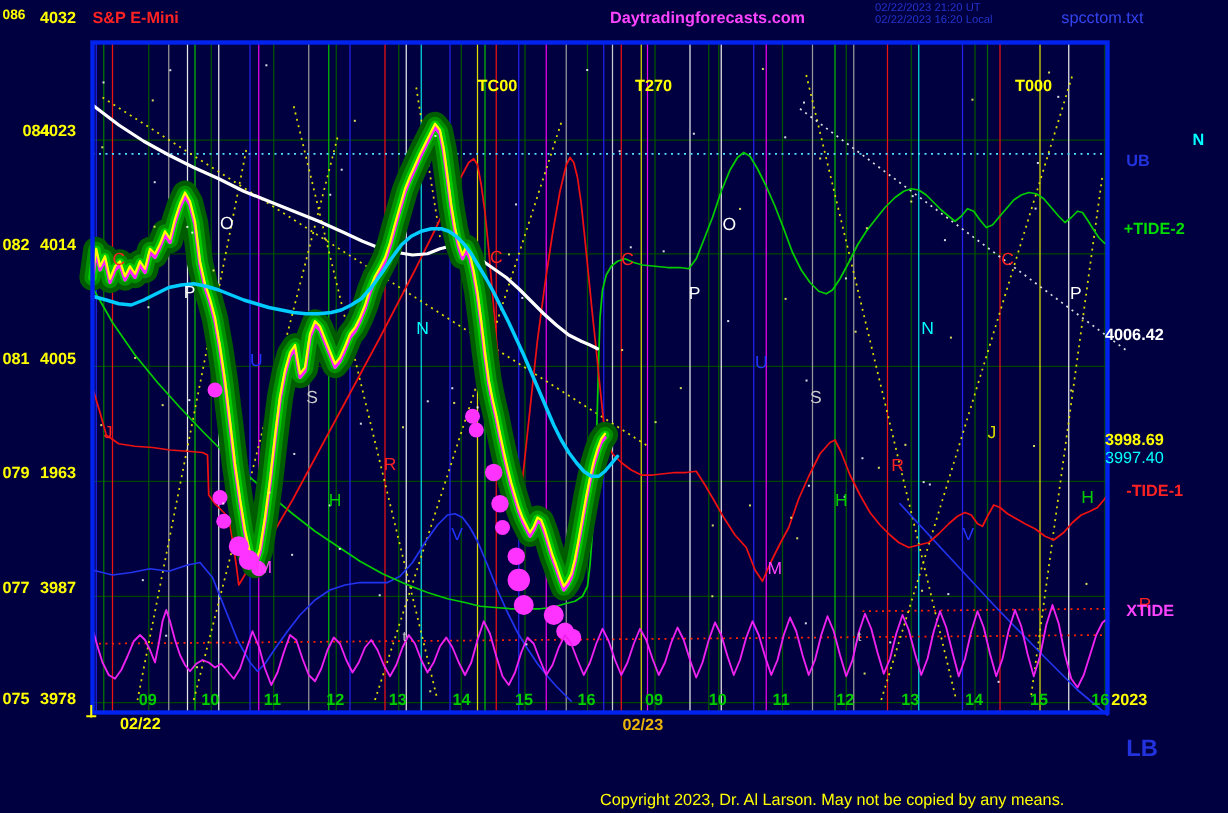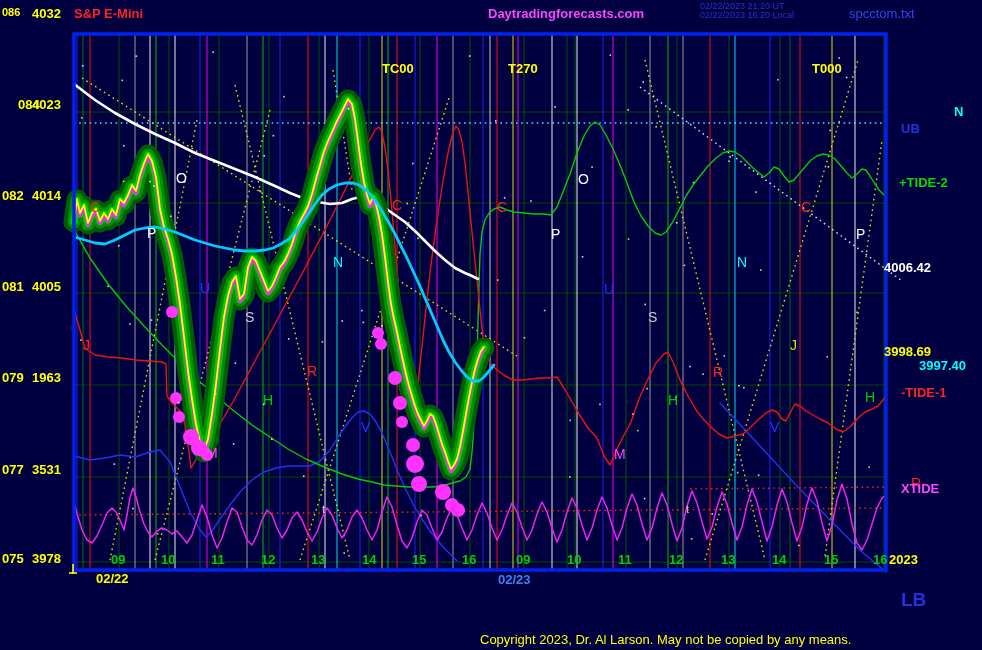--- a/index.html
+++ b/index.html
@@ -260,31 +260,31 @@
       <div class="lbl" style="left: 32px; top: 7px; color: rgb(255, 255, 0); font-size: 13px; font-weight: bold;">4032</div>
       <div class="lbl" style="left: 2px; top: 98px; color: rgb(255, 255, 0); font-size: 13px; font-weight: bold; margin-left: 16px;">084</div>
       <div class="lbl" style="left: 32px; top: 98px; color: rgb(255, 255, 0); font-size: 13px; font-weight: bold;">4023</div>
       <div class="lbl" style="left: 2px; top: 189px; color: rgb(255, 255, 0); font-size: 13px; font-weight: bold;">082</div>
       <div class="lbl" style="left: 32px; top: 189px; color: rgb(255, 255, 0); font-size: 13px; font-weight: bold;">4014</div>
       <div class="lbl" style="left: 2px; top: 280px; color: rgb(255, 255, 0); font-size: 13px; font-weight: bold;">081</div>
       <div class="lbl" style="left: 32px; top: 280px; color: rgb(255, 255, 0); font-size: 13px; font-weight: bold;">4005</div>
       <div class="lbl" style="left: 2px; top: 371px; color: rgb(255, 255, 0); font-size: 13px; font-weight: bold;">079</div>
       <div class="lbl" style="left: 32px; top: 371px; color: rgb(255, 255, 0); font-size: 13px; font-weight: bold;">1963</div>
       <div class="lbl" style="left: 2px; top: 463px; color: rgb(255, 255, 0); font-size: 13px; font-weight: bold; text-align: center;">077</div>
-      <div class="lbl" style="left: 32px; top: 463px; color: rgb(255, 255, 0); font-size: 13px; font-weight: bold;">3531</div>
+      <div class="lbl" style="left: 32px; top: 463px; color: rgb(255, 255, 0); font-size: 13px; font-weight: bold;">3987</div>
       <div class="lbl" style="left: 2px; top: 552px; color: rgb(255, 255, 0); font-size: 13px; font-weight: bold;">075</div>
       <div class="lbl" style="left: 32px; top: 552px; color: rgb(255, 255, 0); font-size: 13px; font-weight: bold;">3978</div>
     </div>
   <div id="rlabels">
       <div class="lbl" style="left: 954px; top: 105px; color: rgb(0, 255, 255); font-size: 13px; font-weight: bold;">N</div>
       <div class="lbl" style="left: 901px; top: 122px; color: rgb(34, 51, 221); font-size: 13px; font-weight: bold;">UB</div>
       <div class="lbl" style="left: 899px; top: 176px; color: rgb(0, 221, 0); font-size: 13px; font-weight: bold;">+TIDE-2</div>
       <div class="lbl" style="left: 884px; top: 261px; color: rgb(255, 255, 255); font-size: 13px; font-weight: bold;">4006.42</div>
       <div class="lbl" style="left: 884px; top: 345px; color: rgb(255, 255, 0); font-size: 13px; font-weight: bold;">3998.69</div>
-      <div class="lbl" style="left: 884px; top: 359px; color: rgb(0, 255, 255); font-size: 13px; font-weight: bold; padding-left: 35px;">3997.40</div>
+      <div class="lbl" style="left: 884px; top: 359px; color: rgb(0, 255, 255); font-size: 13px; font-weight: normal;">3997.40</div>
       <div class="lbl" style="left: 901px; top: 386px; color: rgb(255, 34, 34); font-size: 13px; font-weight: bold;">-TIDE-1</div>
       <div class="lbl" style="left: 901px; top: 482px; color: rgb(255, 68, 255); font-size: 13px; font-weight: bold;">XTIDE</div>
       <div class="lbl" style="left: 889px; top: 553px; color: rgb(255, 255, 0); font-size: 13px; font-weight: bold;">2023</div>
       <div class="lbl" style="left: 901px; top: 590px; color: rgb(34, 51, 221); font-size: 19px; font-weight: bold;">LB</div>
     </div>
   <div id="hours">
       <div class="lbl" style="left: 111px; top: 553px; color: rgb(0, 204, 0); font-size: 13px; font-weight: bold;">09</div>
       <div class="lbl" style="left: 161px; top: 553px; color: rgb(0, 204, 0); font-size: 13px; font-weight: bold;">10</div>
       <div class="lbl" style="left: 211px; top: 553px; color: rgb(0, 204, 0); font-size: 13px; font-weight: bold;">11</div>
       <div class="lbl" style="left: 261px; top: 553px; color: rgb(0, 204, 0); font-size: 13px; font-weight: bold;">12</div>
@@ -296,17 +296,17 @@
       <div class="lbl" style="left: 567px; top: 553px; color: rgb(0, 204, 0); font-size: 13px; font-weight: bold;">10</div>
       <div class="lbl" style="left: 618px; top: 553px; color: rgb(0, 204, 0); font-size: 13px; font-weight: bold;">11</div>
       <div class="lbl" style="left: 669px; top: 553px; color: rgb(0, 204, 0); font-size: 13px; font-weight: bold;">12</div>
       <div class="lbl" style="left: 721px; top: 553px; color: rgb(0, 204, 0); font-size: 13px; font-weight: bold;">13</div>
       <div class="lbl" style="left: 772px; top: 553px; color: rgb(0, 204, 0); font-size: 13px; font-weight: bold;">14</div>
       <div class="lbl" style="left: 824px; top: 553px; color: rgb(0, 204, 0); font-size: 13px; font-weight: bold;">15</div>
       <div class="lbl" style="left: 873px; top: 553px; color: rgb(0, 204, 0); font-size: 13px; font-weight: bold;">16</div>
     </div>
   <div id="dates">
       <div class="lbl" style="left: 96px; top: 572px; color: rgb(255, 255, 0); font-size: 13px; font-weight: bold;">02/22</div>
-      <div class="lbl" style="left: 498px; top: 573px; color: #3b82f6; font-size: 13px; font-weight: bold; text-align: center;">02/23</div>
+      <div class="lbl" style="left: 498px; top: 573px; color: #eab308; font-size: 13px; font-weight: bold; text-align: center;">02/23</div>
     </div>
 
   <div class="lbl" style="left:480px;top:633px;color:#ffff00;font-size:13px;">Copyright 2023, Dr. Al Larson. May not be copied by any means.</div>
 </div>
 
 </body></html>

